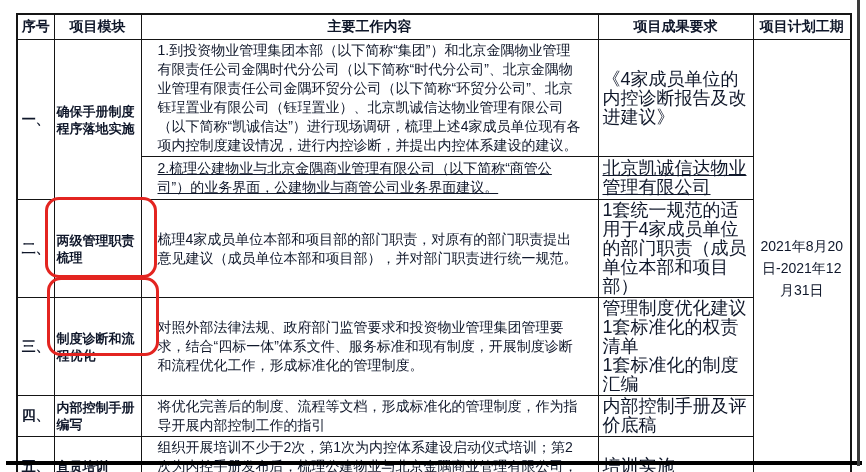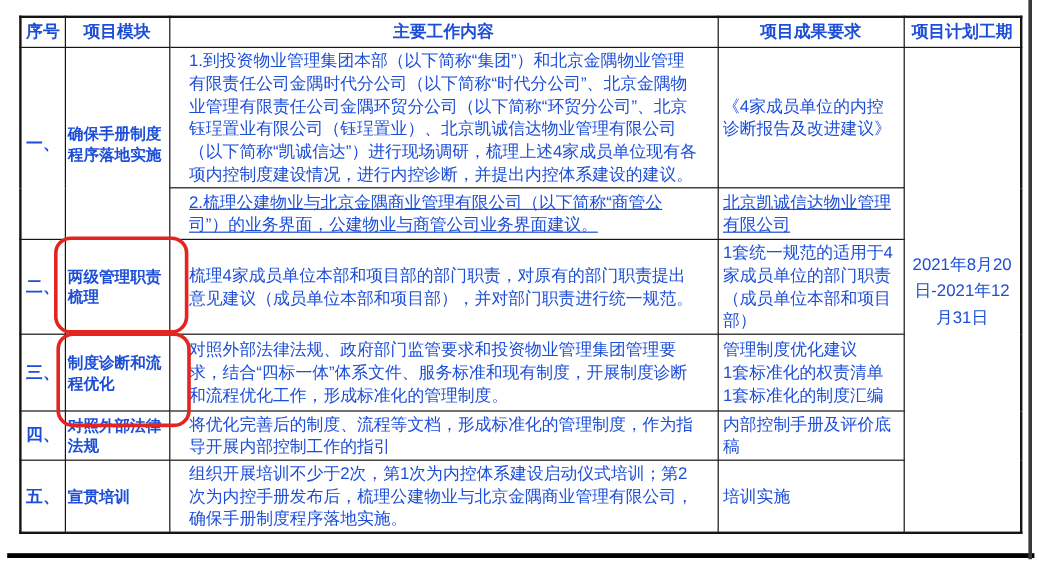--- a/index.html
+++ b/index.html
@@ -1,36 +1,36 @@
 <!DOCTYPE html>
 <html><head>
 <meta charset="utf-8">
 <style>
   html,body { margin:0; padding:0; background:#ffffff; }
   .page {
     position:relative; width:866px; height:472px; background:#ffffff;
-    font-family:"Liberation Sans","DejaVu Sans",sans-serif; color:#1d4ed8;
+    font-family:"Liberation Sans","DejaVu Sans",sans-serif; color:#0f172a;
     overflow:hidden;
   }
   table.project-table {
     position:absolute; left:16px; top:13px; width:834px;
     border-collapse:collapse; table-layout:fixed;
     border:2px solid #151515;
   }
   th, td {
     border:1.5px solid #151515;
     vertical-align:middle;
     word-break:break-all;
     overflow:hidden;
   }
   th { font-size:14px; font-weight:bold; height:22px; padding:1px 2px; text-align:center; }
   td.seq     { text-align:center; font-weight:bold; font-size:14px; padding:0; }
   td.module  { font-weight:bold; font-size:13px; line-height:17px; padding:1px 2px; text-align:left; }
   td.content { font-size:14px; line-height:19px; padding:1px 16px; text-align:left; }
-  td.result  { font-size:14px; line-height:19px; padding:1px 4px; text-align:left; white-space:pre-line; }
+  td.result  { font-size:18px; line-height:19px; padding:1px 4px; text-align:left; white-space:pre-line; }
   td.period  { text-align:center; font-size:14px; line-height:22px; padding:1px 2px;margin-left:32px; }
   tr.r1a { height:117px; }
   tr.r1b { height:43px;text-decoration:underline; }
   tr.r2  { height:79px; }
   tr.r3  { height:64px; }
   tr.r4  { height:36px; }
   tr.r5  { height:59px; }
   .red-oval {
     position:absolute;
     border:3.5px solid #e32420;
@@ -86,21 +86,21 @@
       <tr class="r3">
         <td class="seq">三、</td>
         <td class="module">制度诊断和流程优化</td>
         <td class="content">对照外部法律法规、政府部门监管要求和投资物业管理集团管理要求，结合“四标一体”体系文件、服务标准和现有制度，开展制度诊断和流程优化工作，形成标准化的管理制度。</td>
         <td class="result">管理制度优化建议
 1套标准化的权责清单
 1套标准化的制度汇编</td>
       </tr>
       <tr class="r4">
         <td class="seq">四、</td>
-        <td class="module">对照外部法律法规</td>
+        <td class="module">内部控制手册编写</td>
         <td class="content">将优化完善后的制度、流程等文档，形成标准化的管理制度，作为指导开展内部控制工作的指引</td>
         <td class="result">内部控制手册及评价底稿</td>
       </tr>
       <tr class="r5">
         <td class="seq">五、</td>
         <td class="module">宣贯培训</td>
         <td class="content">组织开展培训不少于2次，第1次为内控体系建设启动仪式培训；第2次为内控手册发布后，梳理公建物业与北京金隅商业管理有限公司，确保手册制度程序落地实施。</td>
         <td class="result">培训实施</td>
       </tr>
     </tbody>

